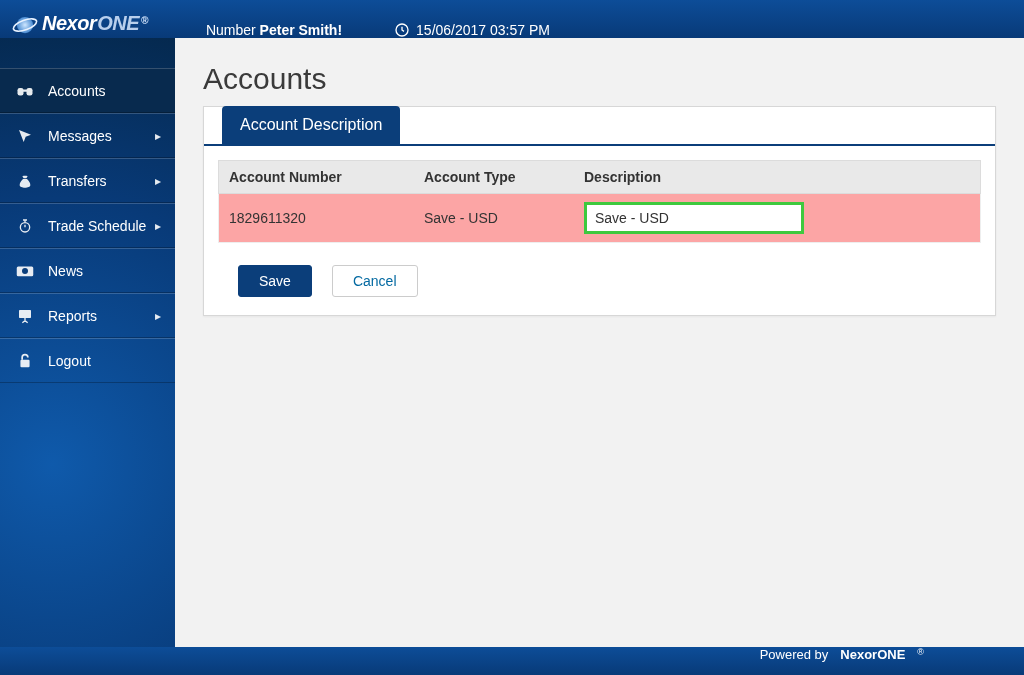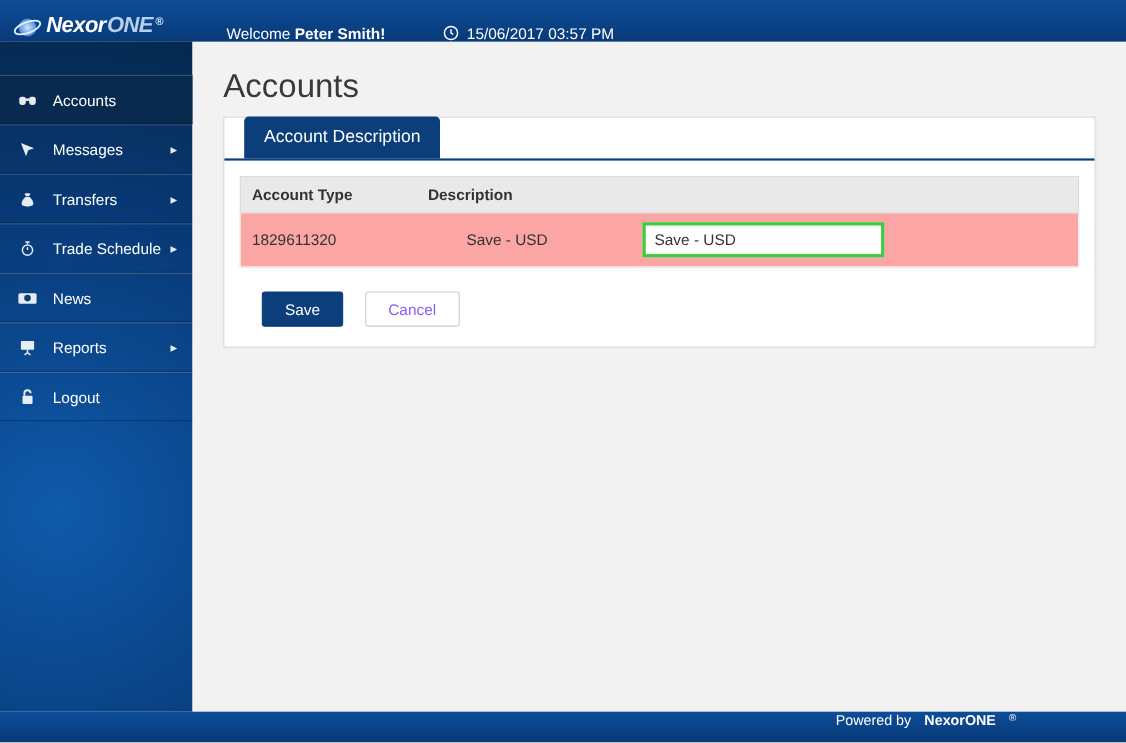--- a/index.html
+++ b/index.html
@@ -190,21 +190,21 @@
     cursor: pointer;
   }
   .btn-primary {
     background: #0b3e7a;
     border: 1px solid #0b3e7a;
     color: #fff;
   }
   .btn-default {
     background: #fff;
     border: 1px solid #ccc;
-    color: #8b5cf6;
+    color: #0369a1;
     text-align: center;
   }
 
   
   .footer {
     background: #0a4489;
     background: linear-gradient(#0d4d98, #083a78);
     color: #fff;
     height: 28px;
     flex: 0 0 28px;
@@ -230,21 +230,21 @@
       </defs>
       <circle cx="16" cy="16" r="10" fill="url(#g1)"></circle>
       <ellipse cx="16" cy="16" rx="15" ry="6" fill="none" stroke="#e8f2ff" stroke-width="2" transform="rotate(-20 16 16)"></ellipse>
     </svg>
     <span class="logo-nexor">Nexor</span>
     <span class="logo-one">ONE</span>
     <span class="logo-reg">®</span>
   </div>
 
   <div class="welcome">
-    <span>Welcome </span><b>Peter Smith!</b>
+    <span>Number </span><b>Peter Smith!</b>
   </div>
 
   <div class="clock">
     <svg width="16" height="16" viewBox="0 0 24 24" fill="none" stroke="#fff" stroke-width="2">
       <circle cx="12" cy="12" r="9"></circle>
       <path d="M12 7v5l3 2"></path>
     </svg>
     <span>15/06/2017 03:57 PM</span>
   </div>
 </div>
@@ -335,20 +335,21 @@
     <h1 class="page-title">Accounts</h1>
 
 
     <div class="panel">
       <div class="tabstrip">
         <div class="tab">Account Description</div>
       </div>
 
       <div class="grid">
         <div class="grid-head">
+          <div class="col col-accnum">Account Number</div>
           <div class="col col-acctype">Account Type</div>
           <div class="col col-desc">Description</div>
         </div>
         <div class="grid-row">
           <div class="col col-accnum">1829611320</div>
           <div class="col col-acctype">Save - USD</div>
           <div class="col col-desc">
             <input class="desc-input" type="text" value="Save - USD" style="">
           </div>
         </div>

